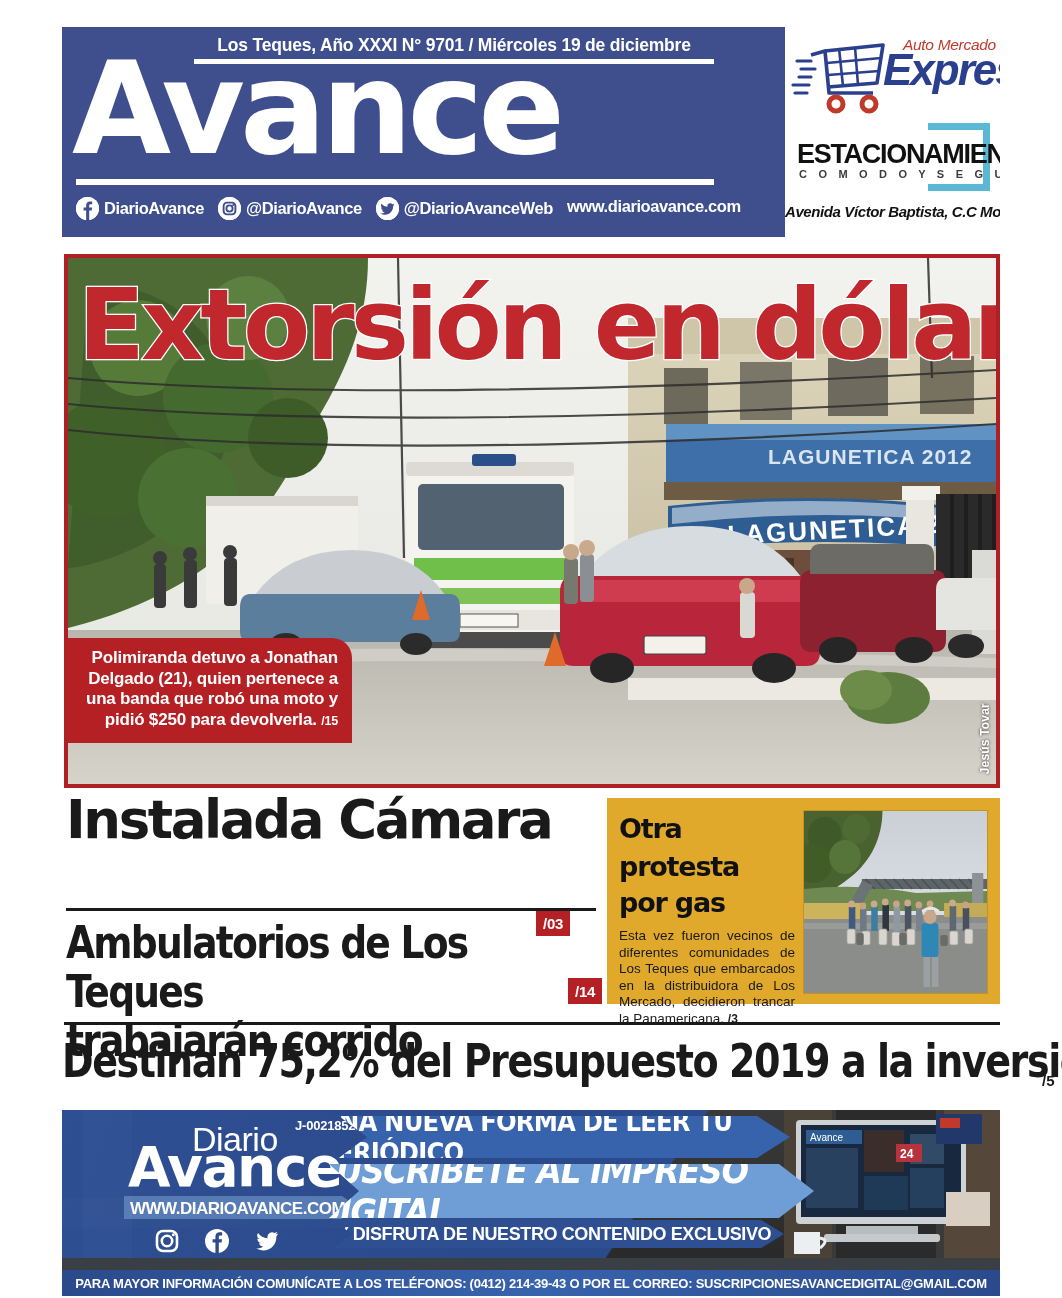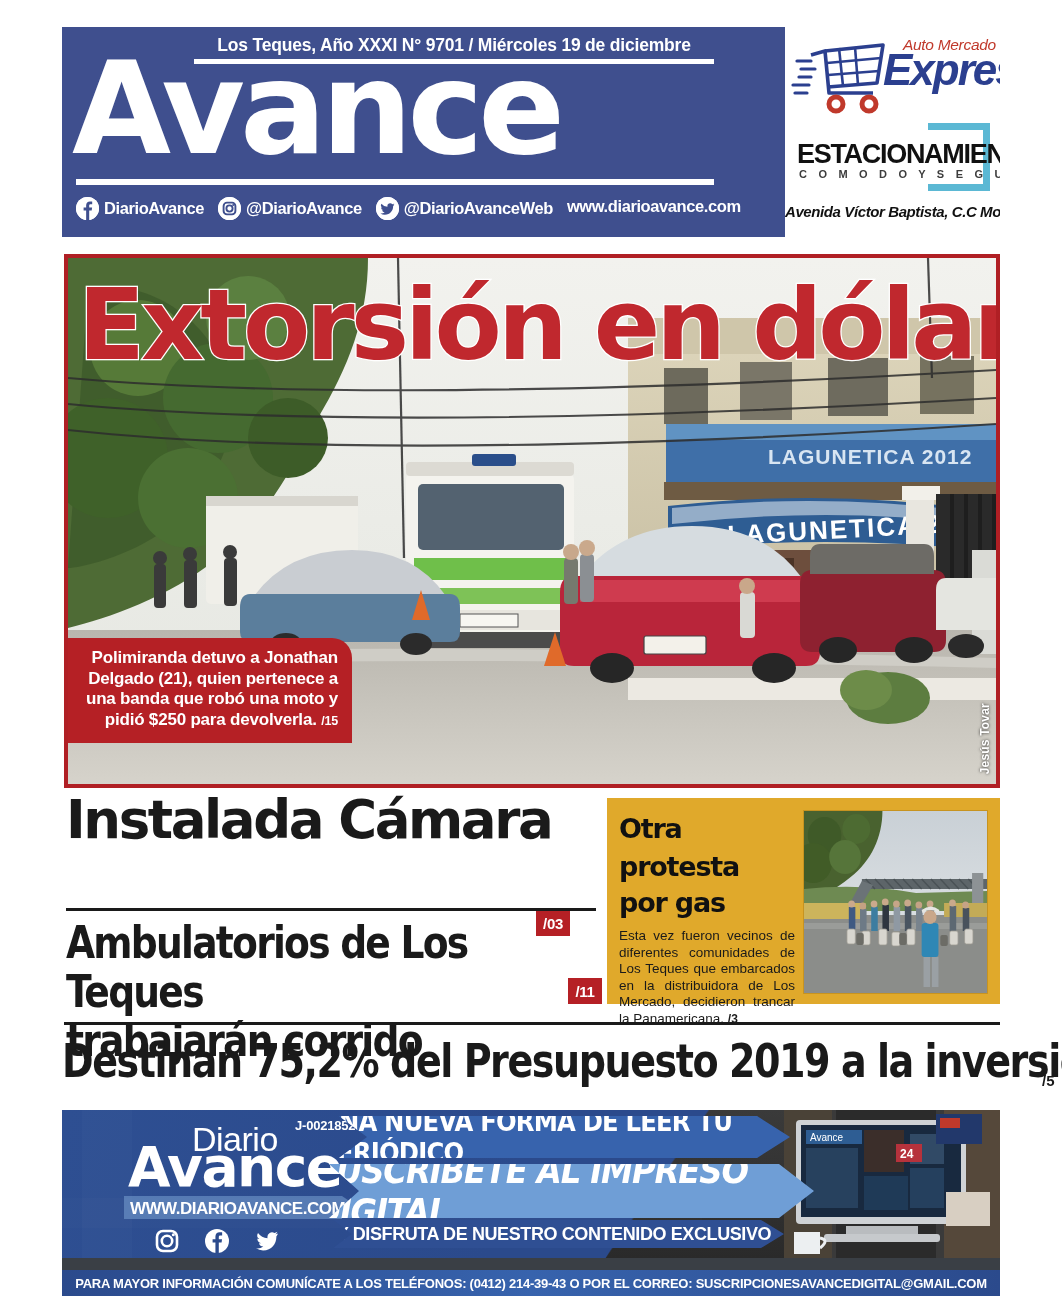--- a/index.html
+++ b/index.html
@@ -808,21 +808,21 @@
     <div class="hl1">Instalada Cámara</div>
   </div>
   <div class="pgbadge pgbadge-03">/03</div>
 
   <div class="hl-rule"></div>
 
   <div class="hl-left2">
     <div class="hl2">Ambulatorios de Los Teques</div>
     <div class="hl2">trabajarán corrido</div>
   </div>
-  <div class="pgbadge pgbadge-11">/11</div>
+  <div class="pgbadge pgbadge-11">/14</div>
 
   <div class="gasbox">
     <div class="gasbox-text">
       <div class="gasbox-title">Otra protesta</div>
       <div class="gasbox-title" style="margin-top:-8px">por gas</div>
       <div class="gasbox-body">
         <span>Esta vez fueron vecinos de diferentes comunidades de Los Teques que embarcados en la distribuidora de Los Mercado, decidieron trancar la Panamericana.</span>
         <span class="pg">/3</span>
       </div>
     </div>

